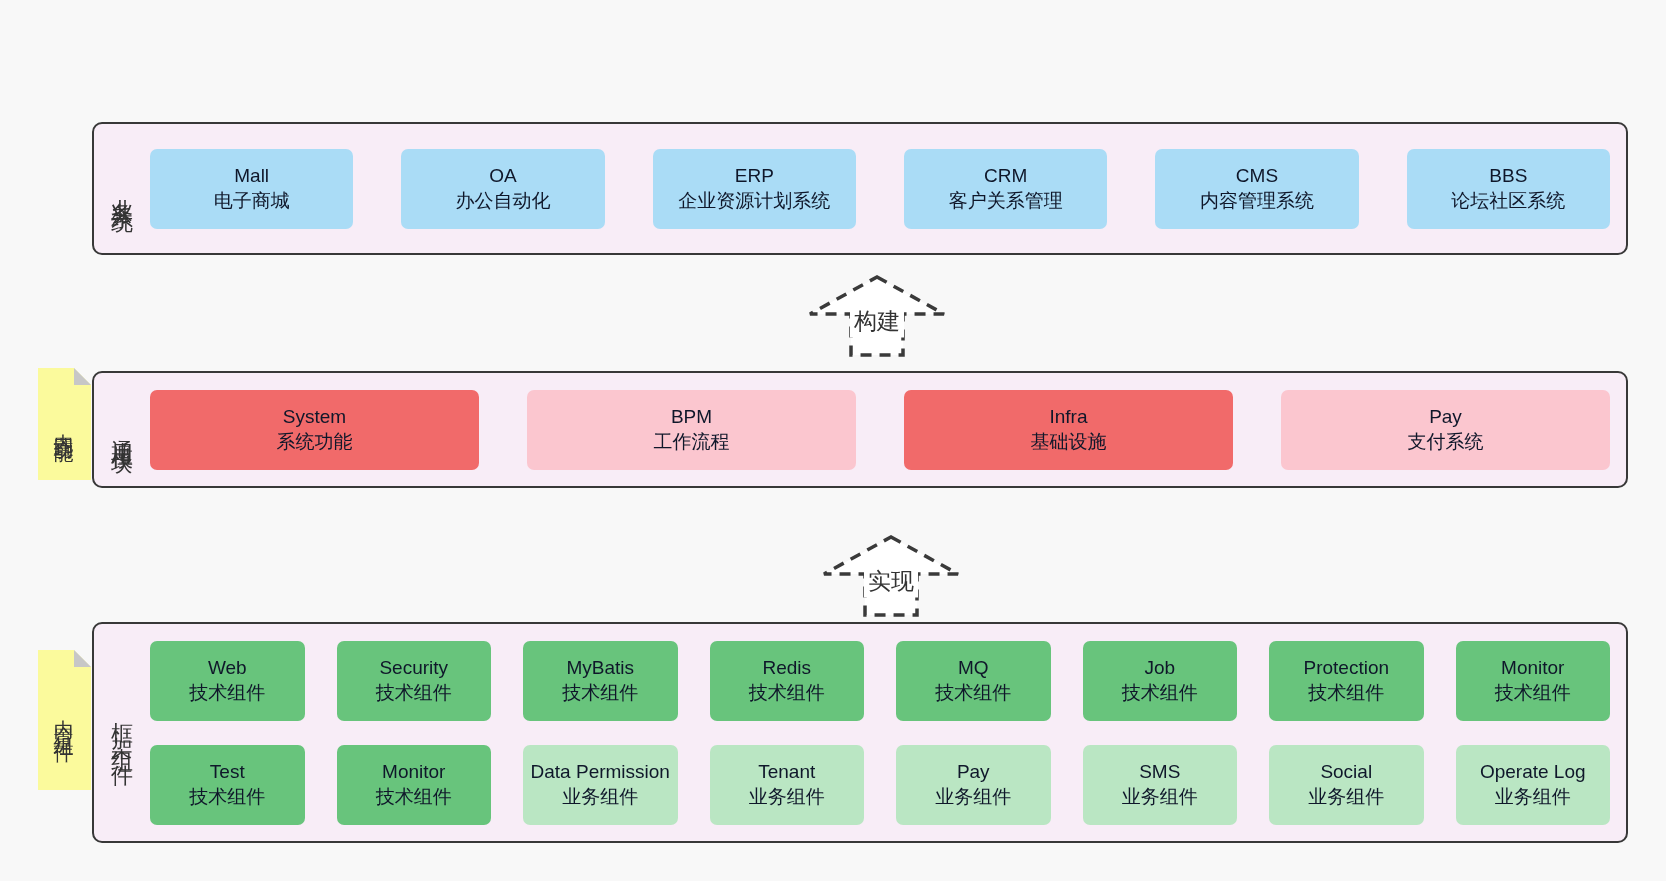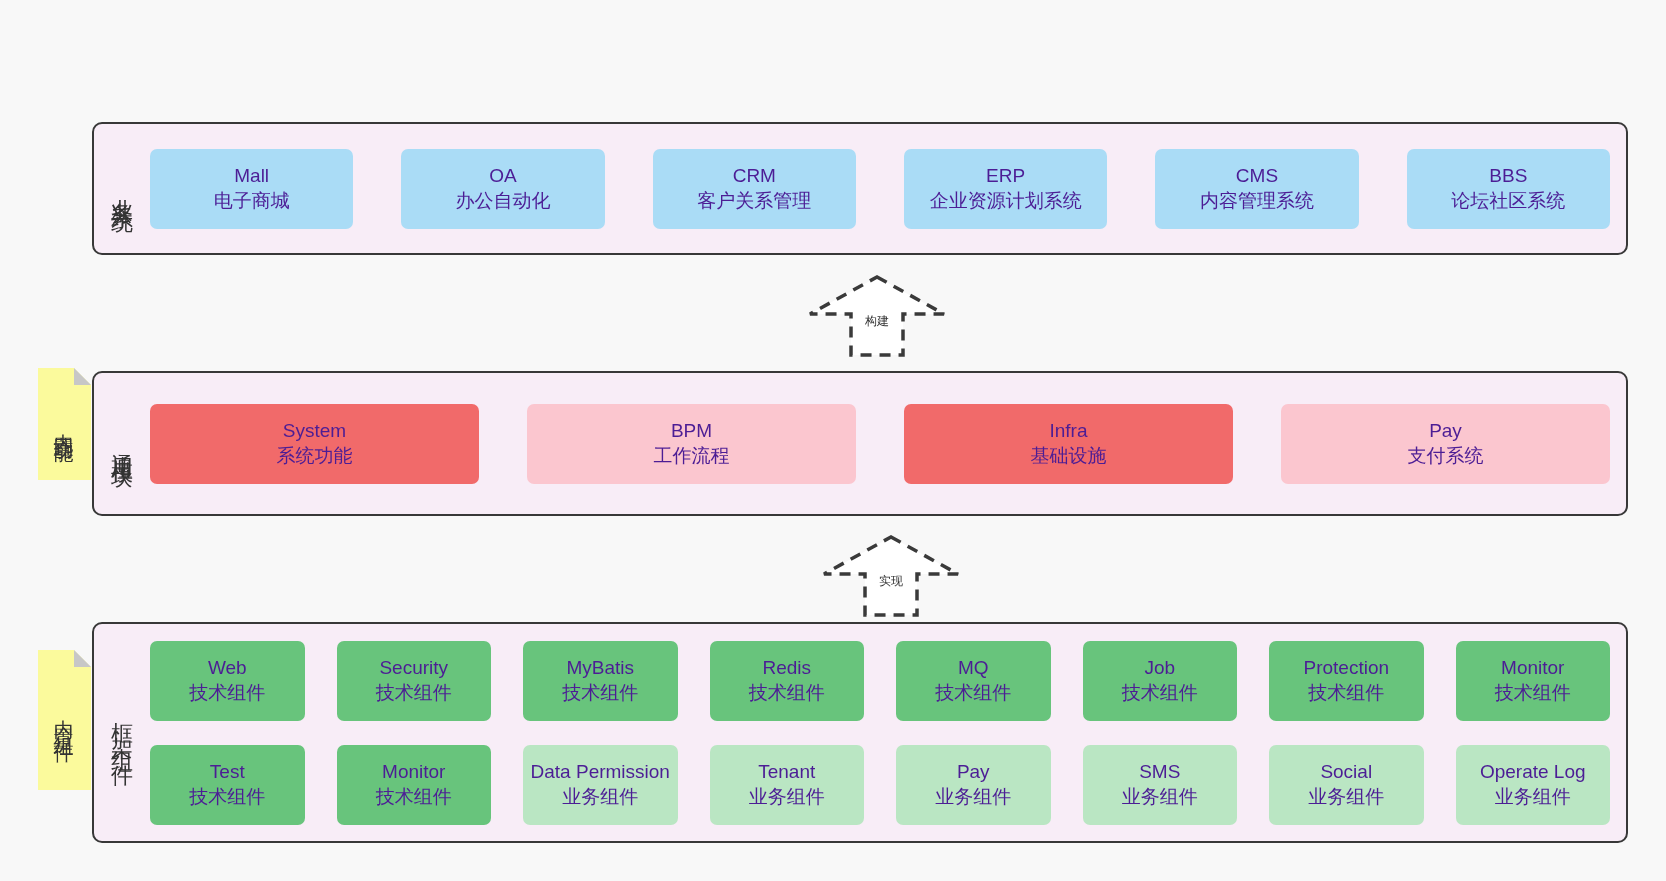--- a/index.html
+++ b/index.html
@@ -7,51 +7,51 @@
     width:1666px;height:881px;position:relative;overflow:hidden;
     background:#f8f8f8;color:#333;
     font-family:"Liberation Sans","DejaVu Sans",sans-serif;
   }
   .band{
     position:absolute;left:92px;width:1536px;box-sizing:border-box;
     background:#f8edf7;border:2px solid #383838;border-radius:10px;
     display:flex;
   }
   #band1{top:122px;height:133px}
-  #band2{top:371px;height:145px}
+  #band2{top:371px;height:117px}
   #band3{top:622px;height:221px}
   .band-label{
     width:56px;display:flex;align-items:center;justify-content:center;
     writing-mode:vertical-rl;text-orientation:upright;
     font-size:22px;letter-spacing:4px;color:#333;
   }
   #band3 .band-label{letter-spacing:14px}
   .band-content{
     flex:1;display:flex;align-items:center;gap:48px;padding-right:16px;
   }
   #band3 .band-content{flex-direction:column;justify-content:center;gap:24px;padding-right:16px}
   .band-content > .box{flex:1;height:80px}
   .row{display:flex;gap:32px;width:100%}
   .row .box{flex:1;height:80px}
   .box{
     display:flex;flex-direction:column;align-items:center;justify-content:center;
-    border-radius:7px;text-align:center;font-size:19px;line-height:1.3;color:#4c1d95;
+    border-radius:7px;text-align:center;font-size:19px;line-height:1.3;color:#0f172a;
   }
   .box[data-type="blue"]{background:#aadcf6}
   .box[data-type="red"]{background:#f16a6a}
   .box[data-type="pink"]{background:#fbc6cf}
   .box[data-type="green-dark"]{background:#68c47c}
   .box[data-type="green-light"]{background:#bae6c3}
   .arrow{position:absolute;width:142px;height:84px}
   #arrow1{left:806px;top:274px}
   #arrow2{left:820px;top:534px}
   .arrow svg{position:absolute;left:0;top:0}
   .arrow-label{
     position:absolute;left:50%;top:47px;transform:translate(-50%,-50%);
-    background:#fff;padding:1px 4px;font-size:12px;color:#333;white-space:nowrap;
+    background:#fff;padding:1px 4px;font-size:23px;color:#333;white-space:nowrap;
   }
   .note{
     position:absolute;left:38px;width:53px;z-index:3;
     background:#fbfa9c;
     display:flex;align-items:center;justify-content:center;
     writing-mode:vertical-rl;text-orientation:upright;
     font-size:20px;letter-spacing:3px;color:#333;
   }
   #note1{top:368px;height:112px}
   #note2{top:650px;height:140px;letter-spacing:8px}
@@ -65,26 +65,26 @@
   <div class="band-content">
     <div class="box" data-type="blue">
       <span>Mall</span>
       <span>电子商城</span>
     </div>
     <div class="box" data-type="blue">
       <span>OA</span>
       <span>办公自动化</span>
     </div>
     <div class="box" data-type="blue">
+      <span>ERP</span>
+      <span>企业资源计划系统</span>
+    </div>
+    <div class="box" data-type="blue">
       <span>CRM</span>
       <span>客户关系管理</span>
-    </div>
-    <div class="box" data-type="blue">
-      <span>ERP</span>
-      <span>企业资源计划系统</span>
     </div>
     <div class="box" data-type="blue">
       <span>CMS</span>
       <span>内容管理系统</span>
     </div>
     <div class="box" data-type="blue">
       <span>BBS</span>
       <span>论坛社区系统</span>
     </div>
   </div>

